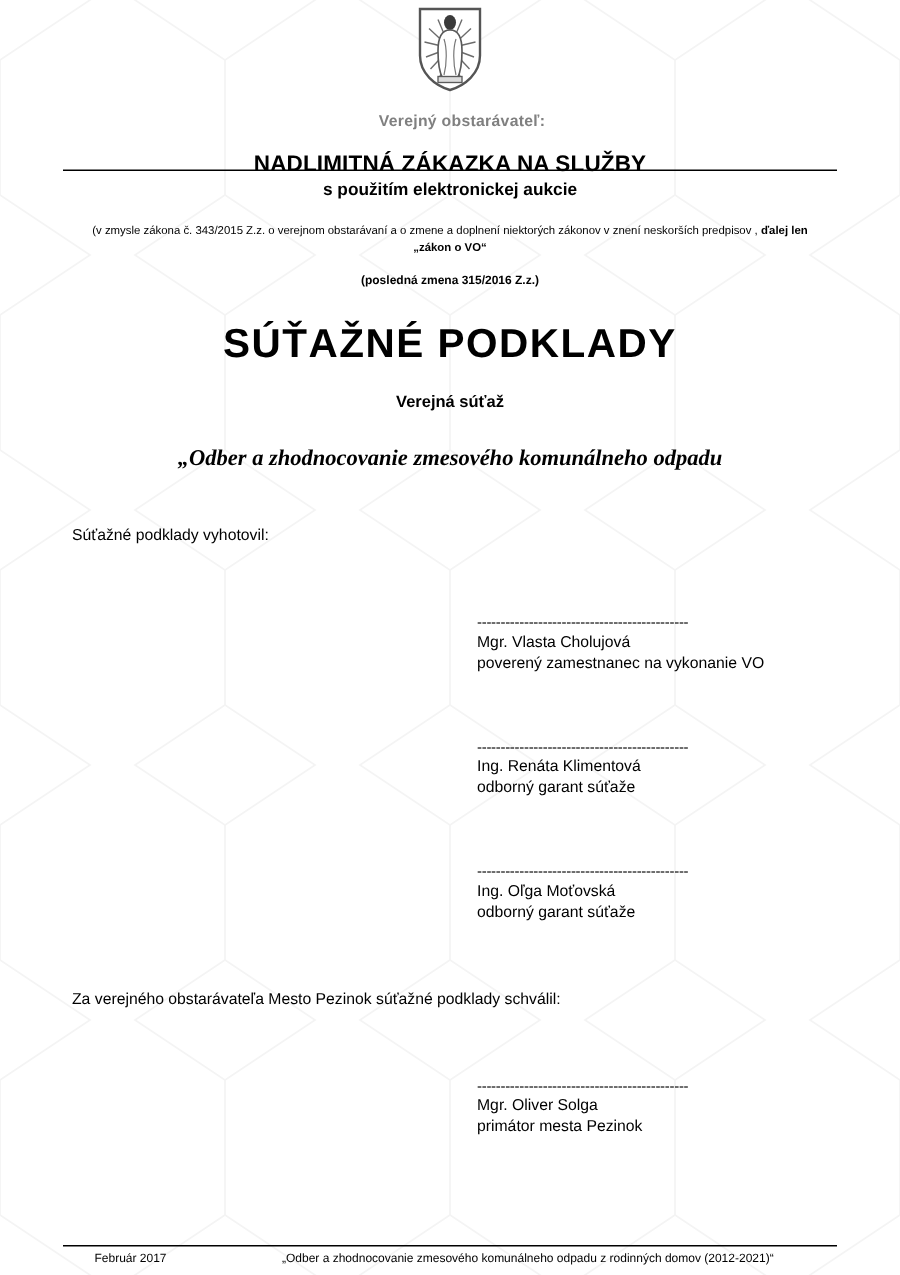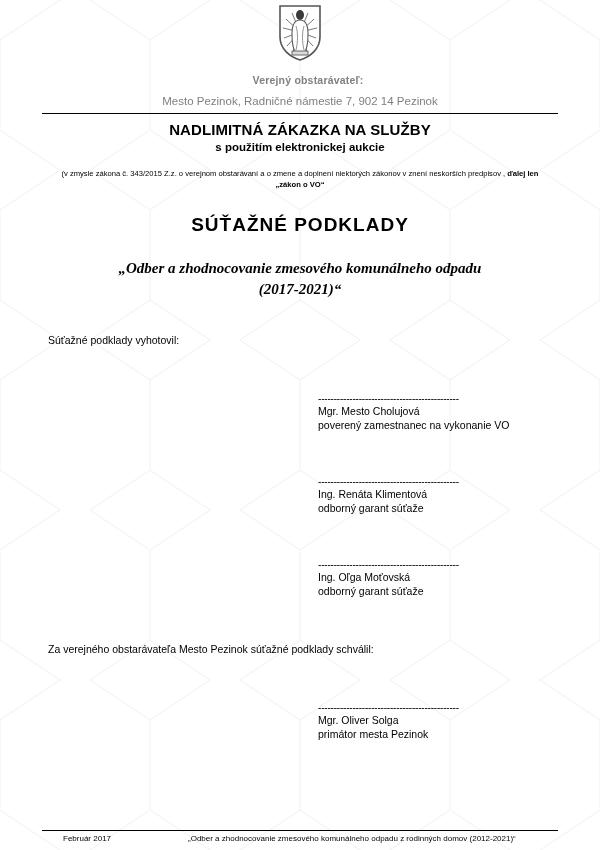--- a/index.html
+++ b/index.html
@@ -91,21 +91,21 @@
   .legal b { font-weight: bold; }
   .legal-amend {
     text-align: center;
     font-size: 8px;
     font-weight: bold;
     margin-top: 11px;
   }
 
   .doc-title {
     text-align: center;
-    font-size: 19px;
+    font-size: 27px;
     font-weight: bold;
     letter-spacing: 1px;
     margin-top: 23px;
   }
   .doc-subtitle {
     text-align: center;
     font-size: 11px;
     font-weight: bold;
     margin-top: 17px;
   }
@@ -211,44 +211,44 @@
         </g>
         <ellipse cx="23" cy="11" rx="4" ry="5" fill="#3a3a3a"></ellipse>
         <path d="M23 16 C17 16 15 22 15 30 C15 38 16 44 18 48 L28 48 C30 44 31 38 31 30 C31 22 29 16 23 16 Z" fill="#ffffff" stroke="#5a5a5a" stroke-width="1.1"></path>
         <path d="M19 22 C21 28 21 38 19 46" fill="none" stroke="#777" stroke-width="0.8"></path>
         <path d="M27 22 C25 28 25 38 27 46" fill="none" stroke="#777" stroke-width="0.8"></path>
         <rect x="15" y="47" width="16" height="4" fill="#dcdcdc" stroke="#5a5a5a" stroke-width="0.9"></rect>
       </svg>
     </div>
 
     <div class="org-role">Verejný obstarávateľ:</div>
-    <div class="org-name">Mesto Pezinok, Radničné námestie 7, 902 14 Pezinok</div>
 
     <div class="rule-top"></div>
 
     <div class="kind-line1">NADLIMITNÁ ZÁKAZKA  NA SLUŽBY</div>
     <div class="kind-line2">s použitím elektronickej aukcie</div>
 
     <div class="legal"><span>(v zmysle  zákona  č. 343/2015 Z.z. o verejnom obstarávaní a o zmene a doplnení niektorých zákonov v znení neskorších predpisov ,  </span><b>ďalej len „zákon o VO“</b></div>
 
+    <div class="legal-amend">(posledná zmena 315/2016 Z.z.)</div>
 
     <div class="doc-title">SÚŤAŽNÉ  PODKLADY</div>
+    <div class="doc-subtitle">Verejná súťaž</div>
 
     <div class="subject">
       <div>„Odber a zhodnocovanie zmesového komunálneho odpadu</div>
-      <div>(2017-2021)“</div>
     </div>
 
     <div class="prepared-label">Súťažné podklady vyhotovil:</div>
 
     <div class="sig-gap"></div>
 
     <div class="sig-block">
       <div class="sig-line">---------------------------------------------</div>
-      <div class="sig-name">Mgr. Mesto Cholujová</div>
+      <div class="sig-name">Mgr. Vlasta Cholujová</div>
       <div class="sig-role">poverený zamestnanec na vykonanie VO</div>
     </div>
 
     <div class="sig-gap-small"></div>
 
     <div class="sig-block">
       <div class="sig-line">---------------------------------------------</div>
       <div class="sig-name">Ing. Renáta Klimentová</div>
       <div class="sig-role">odborný garant súťaže</div>
     </div>

